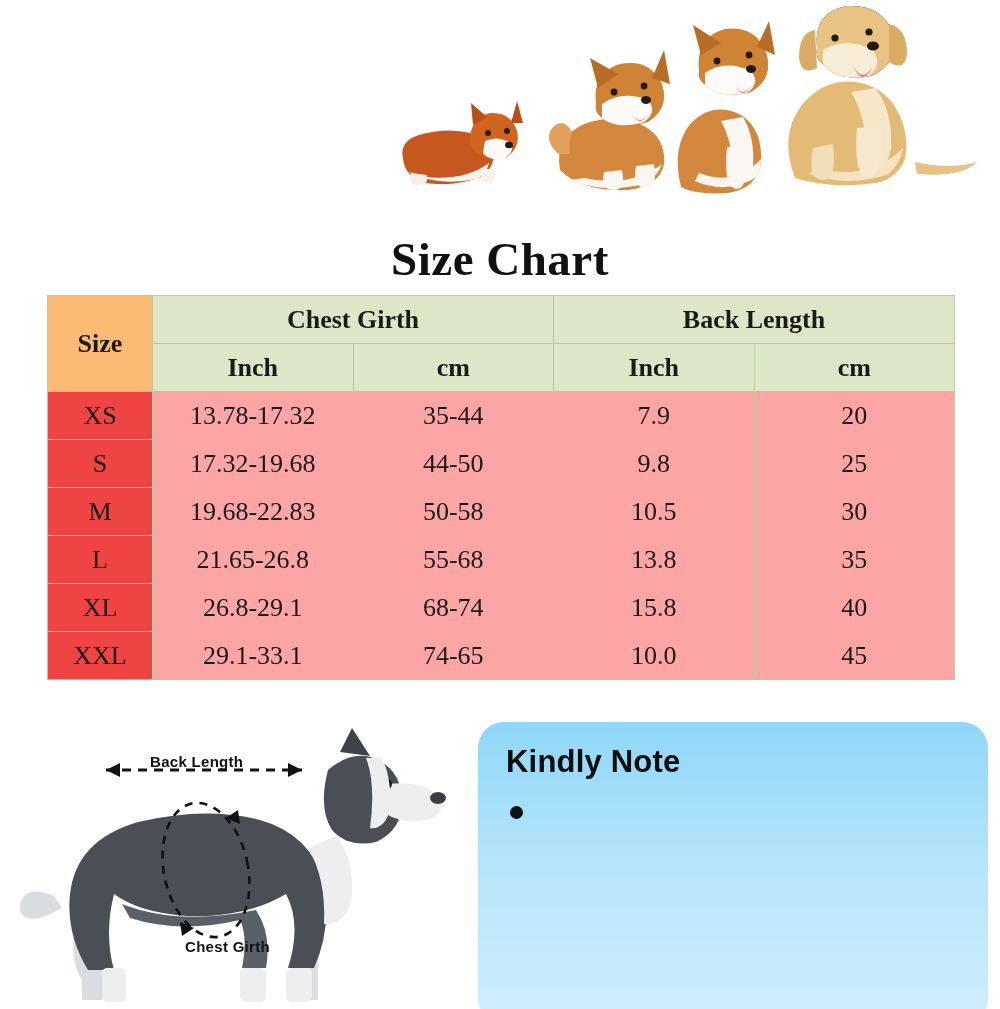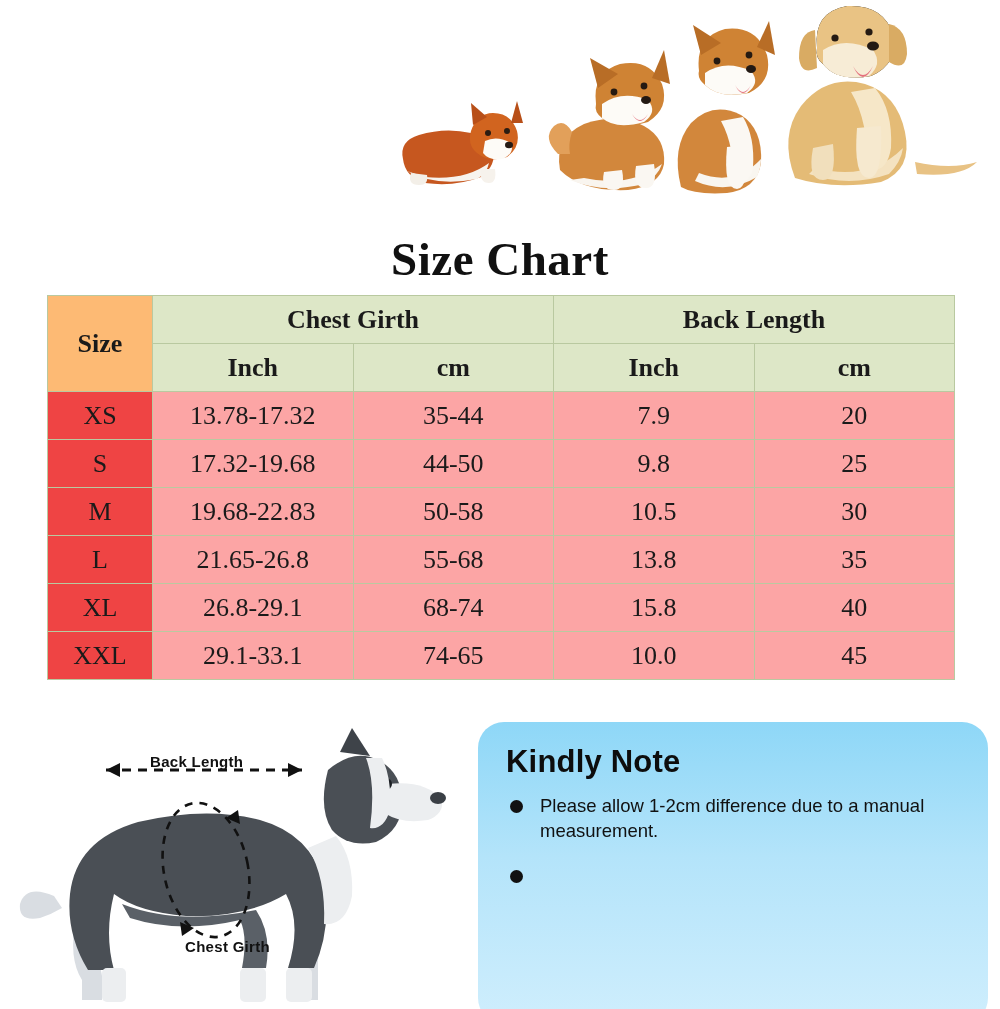--- a/index.html
+++ b/index.html
@@ -348,19 +348,15 @@
 
   <div class="diagram-label lbl-back">Back Length</div>
   <div class="diagram-label lbl-chest">Chest Girth</div>
 </div>
 
 <div class="note">
   <h2>Kindly Note</h2>
   <ul>
     <li>
       <span class="bullet"></span>
-      <span>Please allow 1-2cm difference due to a manual measurement.</span>
-    </li>
-    <li>
-      <span class="bullet"></span>
     </li>
   </ul>
 </div>
 
 </body></html>

